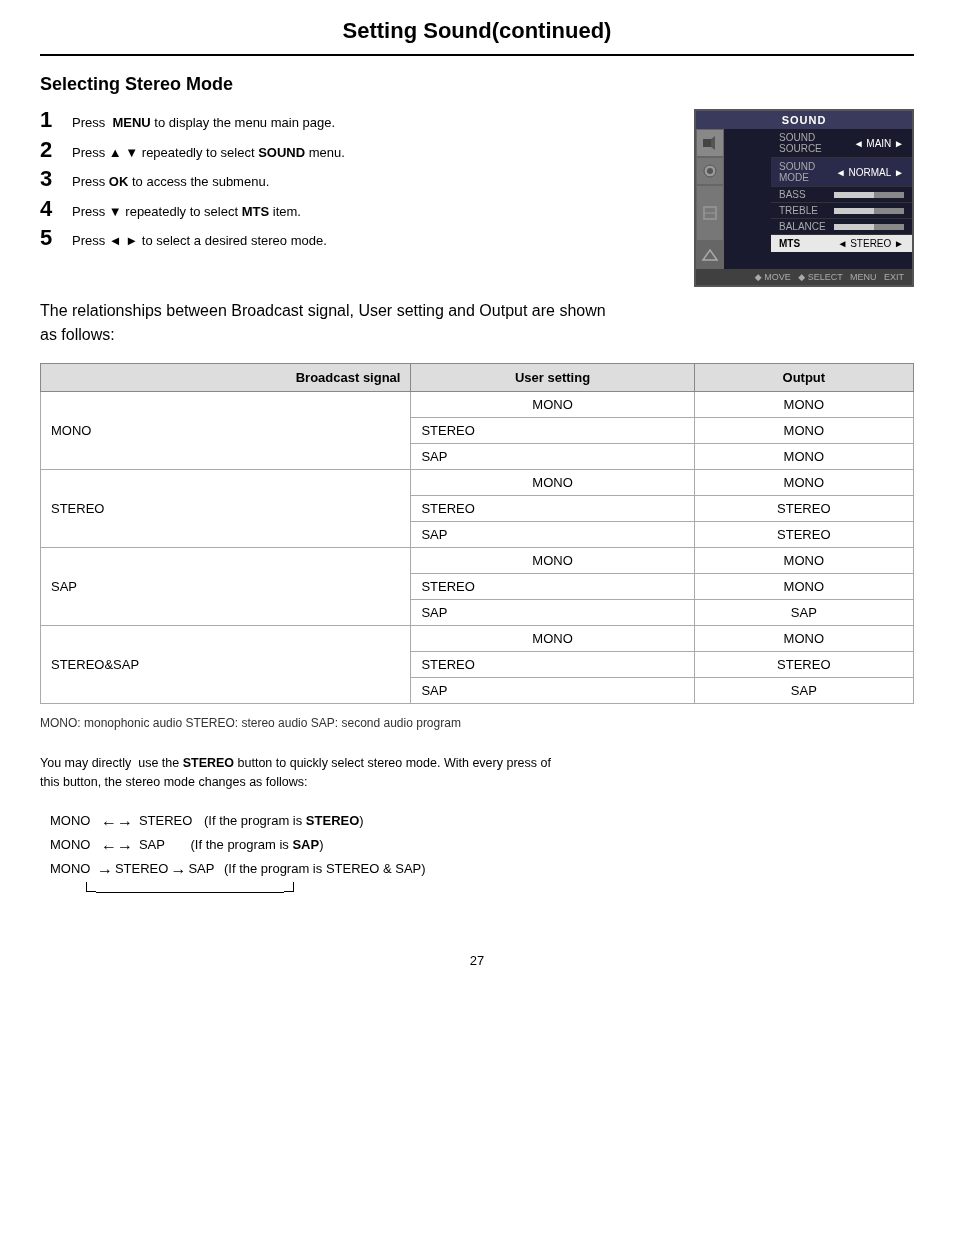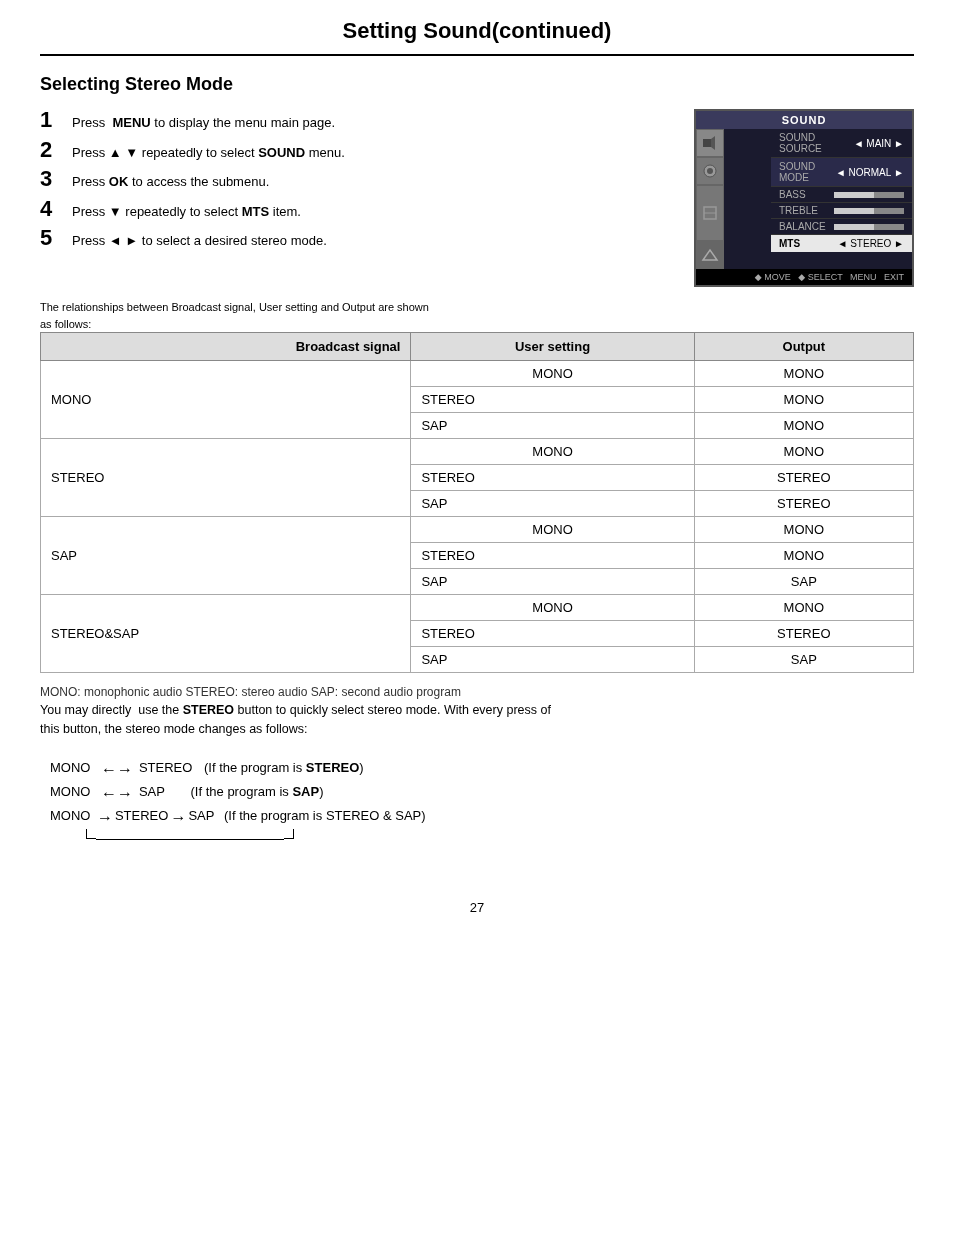--- a/index.html
+++ b/index.html
@@ -127,21 +127,21 @@
       padding: 3px 8px;
       background: #e8e8e8;
       color: #000;
       font-size: 10px;
     }
     .tv-menu-footer {
       display: flex;
       justify-content: flex-end;
       gap: 10px;
       padding: 3px 8px;
-      background: #000000;
+      background: #404040;
       font-size: 9px;
       color: #aaa;
     }
     .tv-icon-col {
       display: flex;
       flex-direction: column;
       width: 28px;
       background: #555;
     }
     .tv-icon-cell {
@@ -158,21 +158,22 @@
     .tv-main-content {
       flex: 1;
       margin-left: 47px;
     }
     .tv-inner {
       display: flex;
     }
 
     
     .description {
-      font-size: 11px;
+      font-size: 16px;
+      margin-bottom: 16px;
       line-height: 1.5;
     }
 
     
     .data-table {
       width: 100%;
       border-collapse: collapse;
       margin-bottom: 12px;
     }
     .data-table th {
@@ -195,21 +196,21 @@
     .data-table td:first-child {
       text-align: left;
     }
     .data-table .group-cell {
       vertical-align: middle;
     }
 
     
     .legend {
       font-size: 12px;
-      margin-bottom: 2px;
+      margin-bottom: 24px;
       color: #333;
     }
 
     
     .note-section {
       margin-bottom: 20px;
     }
     .note-title {
       font-weight: bold;
       font-size: 13px;

